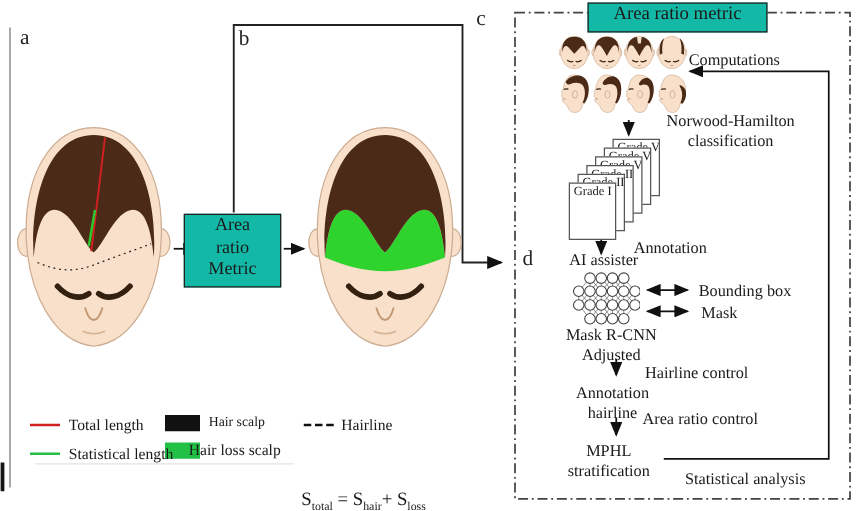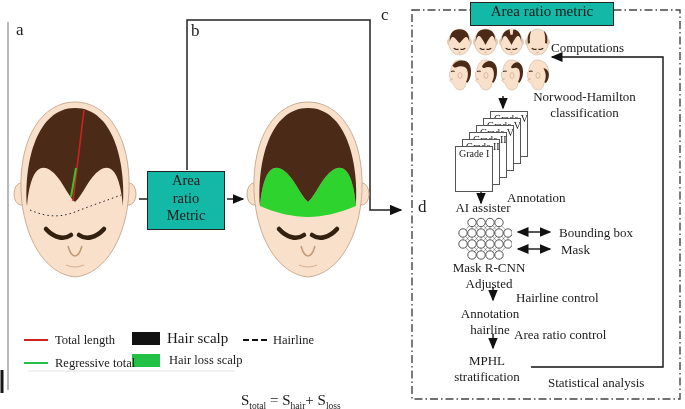--- a/index.html
+++ b/index.html
@@ -225,26 +225,26 @@
   <div class="abs txt" style="left:514px;top:327px">Area ratio control</div>
   <div class="abs txt ctr" style="left:437px;top:353px;width:100px">
     <div>MPHL</div>
     <div>stratification</div>
   </div>
   <div class="abs txt" style="left:548px;top:375px">Statistical analysis</div>
 
   <div class="legend-line" style="left:24px;top:339px;width:24px;border-top:2.5px solid #d02020"></div>
   <div class="abs txt" style="left:55px;top:333px;font-size:12.5px">Total length</div>
   <div class="legend-line" style="left:24px;top:362px;width:24px;border-top:2.5px solid #22c146"></div>
-  <div class="abs txt" style="left:55px;top:356px;font-size:12.5px">Regressive total</div>
+  <div class="abs txt" style="left:55px;top:356px;font-size:12.5px">Statistical length</div>
 
   <div class="legend-rect" style="left:132px;top:332px;width:28px;height:13px;background:#111"></div>
-  <div class="abs txt" style="left:167px;top:331px;font-size:15px">Hair scalp</div>
+  <div class="abs txt" style="left:167px;top:331px;font-size:11px">Hair scalp</div>
   <div class="legend-rect" style="left:132px;top:354px;width:28px;height:13px;background:#22c146"></div>
-  <div class="abs txt" style="left:169px;top:353px;font-size:12.5px">Hair loss scalp</div>
+  <div class="abs txt" style="left:151px;top:353px;font-size:12.5px">Hair loss scalp</div>
 
   <div class="legend-line" style="left:243px;top:339px;width:24px;border-top:2.6px dashed #111"></div>
   <div class="abs txt" style="left:273px;top:333px;font-size:12.5px">Hairline</div>
 
   <div class="abs formula" style="left:241px;top:352px">
     <span>S</span><sub>total</sub><span> = </span><span>S</span><sub>hair</sub><span>+ </span><span>S</span><sub>loss</sub>
   </div>
 
 </div>
 

